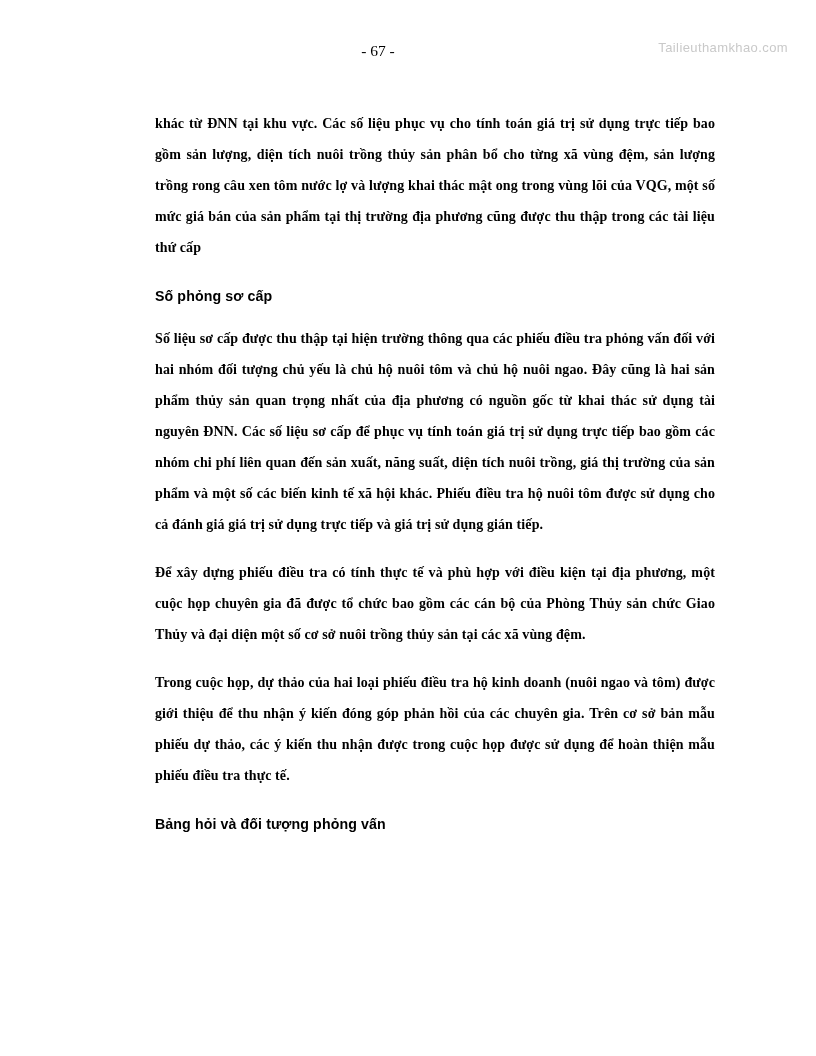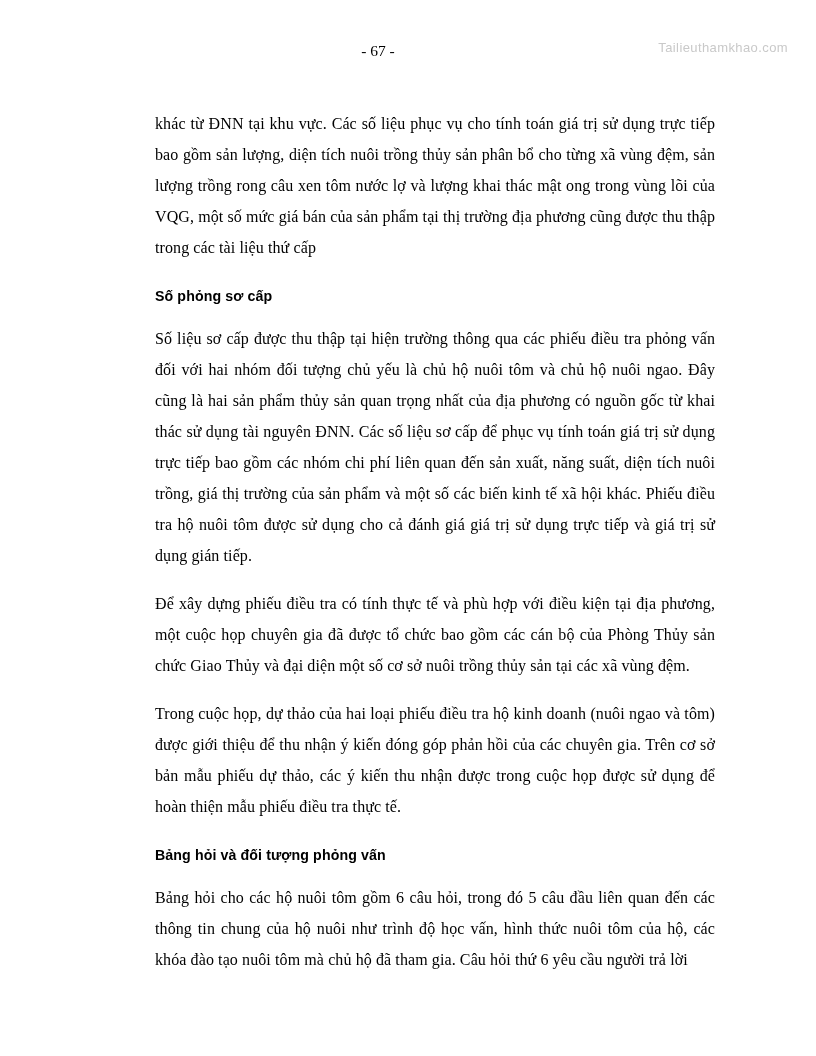--- a/index.html
+++ b/index.html
@@ -43,25 +43,26 @@
     color: #000;
   }
   .content {
     position: absolute;
     top: 108px;
     left: 155px;
     width: 560px;
   }
   p.body-text {
     margin: 0 0 17px 0;
-    font-size: 16px;
+    font-size: 14px;
     line-height: 31px;
     text-align: justify;
     text-justify: inter-word;
     letter-spacing: 0.1px;
+    font-weight: bold;
   }
   p.body-text.tight {
     margin-bottom: 16px;
   }
   h3.sub-heading {
     margin: 22px 0 16px 0;
     font-family: "Liberation Sans", sans-serif;
     font-size: 14.2px;
     font-weight: bold;
     line-height: 22px;
@@ -77,16 +78,15 @@
 
   <div class="page-number">- 67 -</div>
 
   <div class="content">
     <p class="body-text">khác từ ĐNN tại khu vực. Các số liệu phục vụ cho tính toán giá trị sử dụng trực tiếp bao gồm sản lượng, diện tích nuôi trồng thủy sản phân bổ cho từng xã vùng đệm, sản lượng trồng rong câu xen tôm nước lợ và lượng khai thác mật ong trong vùng lõi của VQG, một số mức giá bán của sản phẩm tại thị trường địa phương cũng được thu thập trong các tài liệu thứ cấp</p>
     <h3 class="sub-heading">Số phỏng sơ cấp</h3>
     <p class="body-text">Số liệu sơ cấp được thu thập tại hiện trường thông qua các phiếu điều tra phỏng vấn đối với hai nhóm đối tượng chủ yếu là chủ hộ nuôi tôm và chủ hộ nuôi ngao. Đây cũng là hai sản phẩm thủy sản quan trọng nhất của địa phương có nguồn gốc từ khai thác sử dụng tài nguyên ĐNN. Các số liệu sơ cấp để phục vụ tính toán giá trị sử dụng trực tiếp bao gồm các nhóm chi phí liên quan đến sản xuất, năng suất, diện tích nuôi trồng, giá thị trường của sản phẩm và một số các biến kinh tế xã hội khác. Phiếu điều tra hộ nuôi tôm được sử dụng cho cả đánh giá giá trị sử dụng trực tiếp và giá trị sử dụng gián tiếp.</p>
     <p class="body-text">Để xây dựng phiếu điều tra có tính thực tế và phù hợp với điều kiện tại địa phương, một cuộc họp chuyên gia đã được tổ chức bao gồm các cán bộ của Phòng Thủy sản chức Giao Thủy và đại diện một số cơ sở nuôi trồng thủy sản tại các xã vùng đệm.</p>
     <p class="body-text">Trong cuộc họp, dự thảo của hai loại phiếu điều tra hộ kinh doanh (nuôi ngao và tôm) được giới thiệu để thu nhận ý kiến đóng góp phản hồi của các chuyên gia. Trên cơ sở bản mẫu phiếu dự thảo, các ý kiến thu nhận được trong cuộc họp được sử dụng để hoàn thiện mẫu phiếu điều tra thực tế.</p>
     <h3 class="sub-heading">Bảng hỏi và đối tượng phỏng vấn</h3>
-    <p class="body-text tight">Bảng hỏi cho các hộ nuôi tôm gồm 6 câu hỏi, trong đó 5 câu đầu liên quan đến các thông tin chung của hộ nuôi như trình độ học vấn, hình thức nuôi tôm của hộ, các khóa đào tạo nuôi tôm mà chủ hộ đã tham gia. Câu hỏi thứ 6 yêu cầu người trả lời</p>
   </div>
 
 </div>
 
 </body></html>

